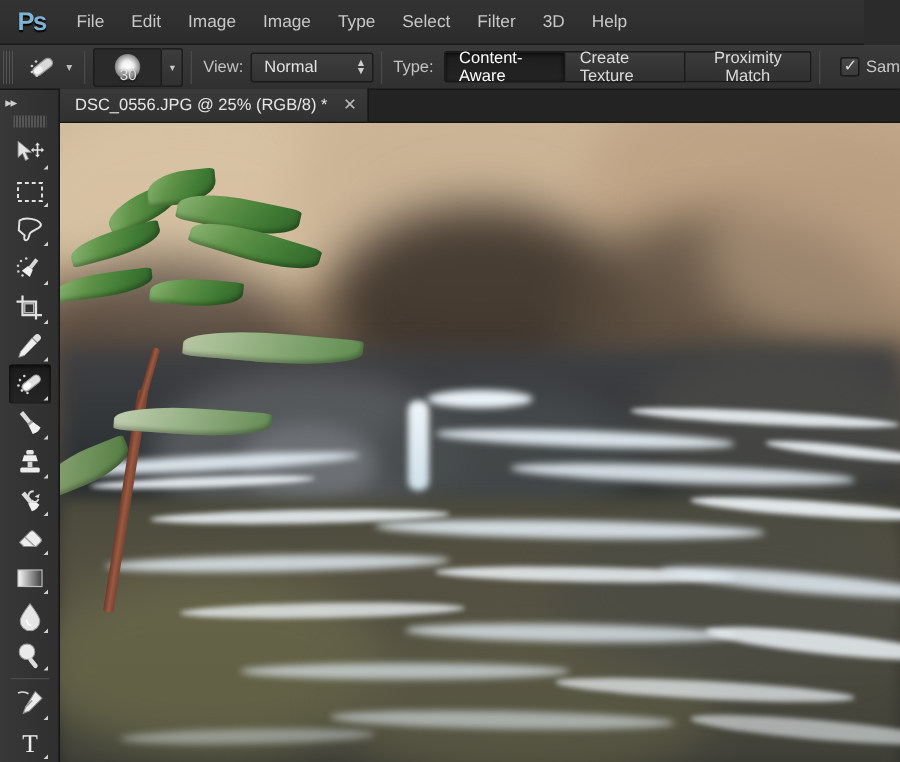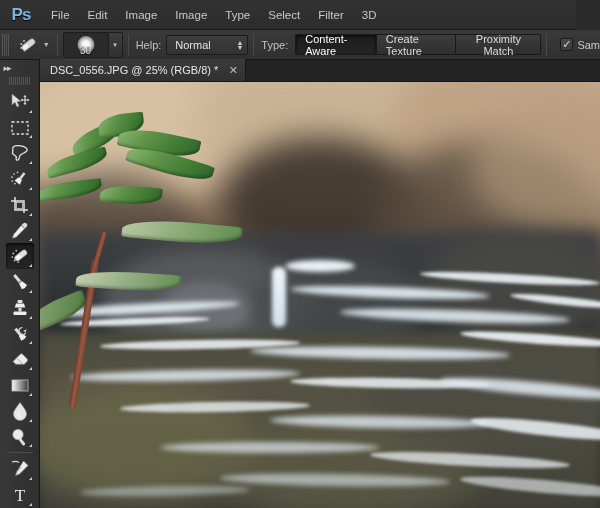--- a/index.html
+++ b/index.html
@@ -180,20 +180,21 @@
   <div class="menubar">
     <div class="ps-logo">Ps</div>
     <div class="menu-item">File</div>
     <div class="menu-item">Edit</div>
     <div class="menu-item">Image</div>
     <div class="menu-item">Image</div>
     <div class="menu-item">Type</div>
     <div class="menu-item">Select</div>
     <div class="menu-item">Filter</div>
     <div class="menu-item">3D</div>
+    <div class="menu-item">Help</div>
   </div>
 
   <div class="optionsbar">
     <div class="grip"></div>
 
     <div class="tool-preview">
       <svg width="22" height="20" viewBox="0 0 22 20">
         <g transform="rotate(-38 11 10)">
           <rect x="4" y="7" width="15" height="6" rx="3" fill="#d8d8d8" stroke="#9a9a9a" stroke-width="0.8"></rect>
           <rect x="5" y="8" width="6" height="4" rx="2" fill="#f2f2f2"></rect>
@@ -211,21 +212,21 @@
     <div style="display:flex;align-items:center;">
       <div class="brush-box">
         <div class="brush-dot"></div>
         <div class="brush-size">30</div>
       </div>
       <div class="brush-arrow">▾</div>
     </div>
 
     <div class="opt-sep"></div>
 
-    <div class="opt-label">Help:</div>
+    <div class="opt-label">View:</div>
     <div class="select-box">
       <span>Normal</span>
       <span class="stepper">
         <span>▲</span>
         <span>▼</span>
       </span>
     </div>
 
     <div class="opt-sep"></div>
 

